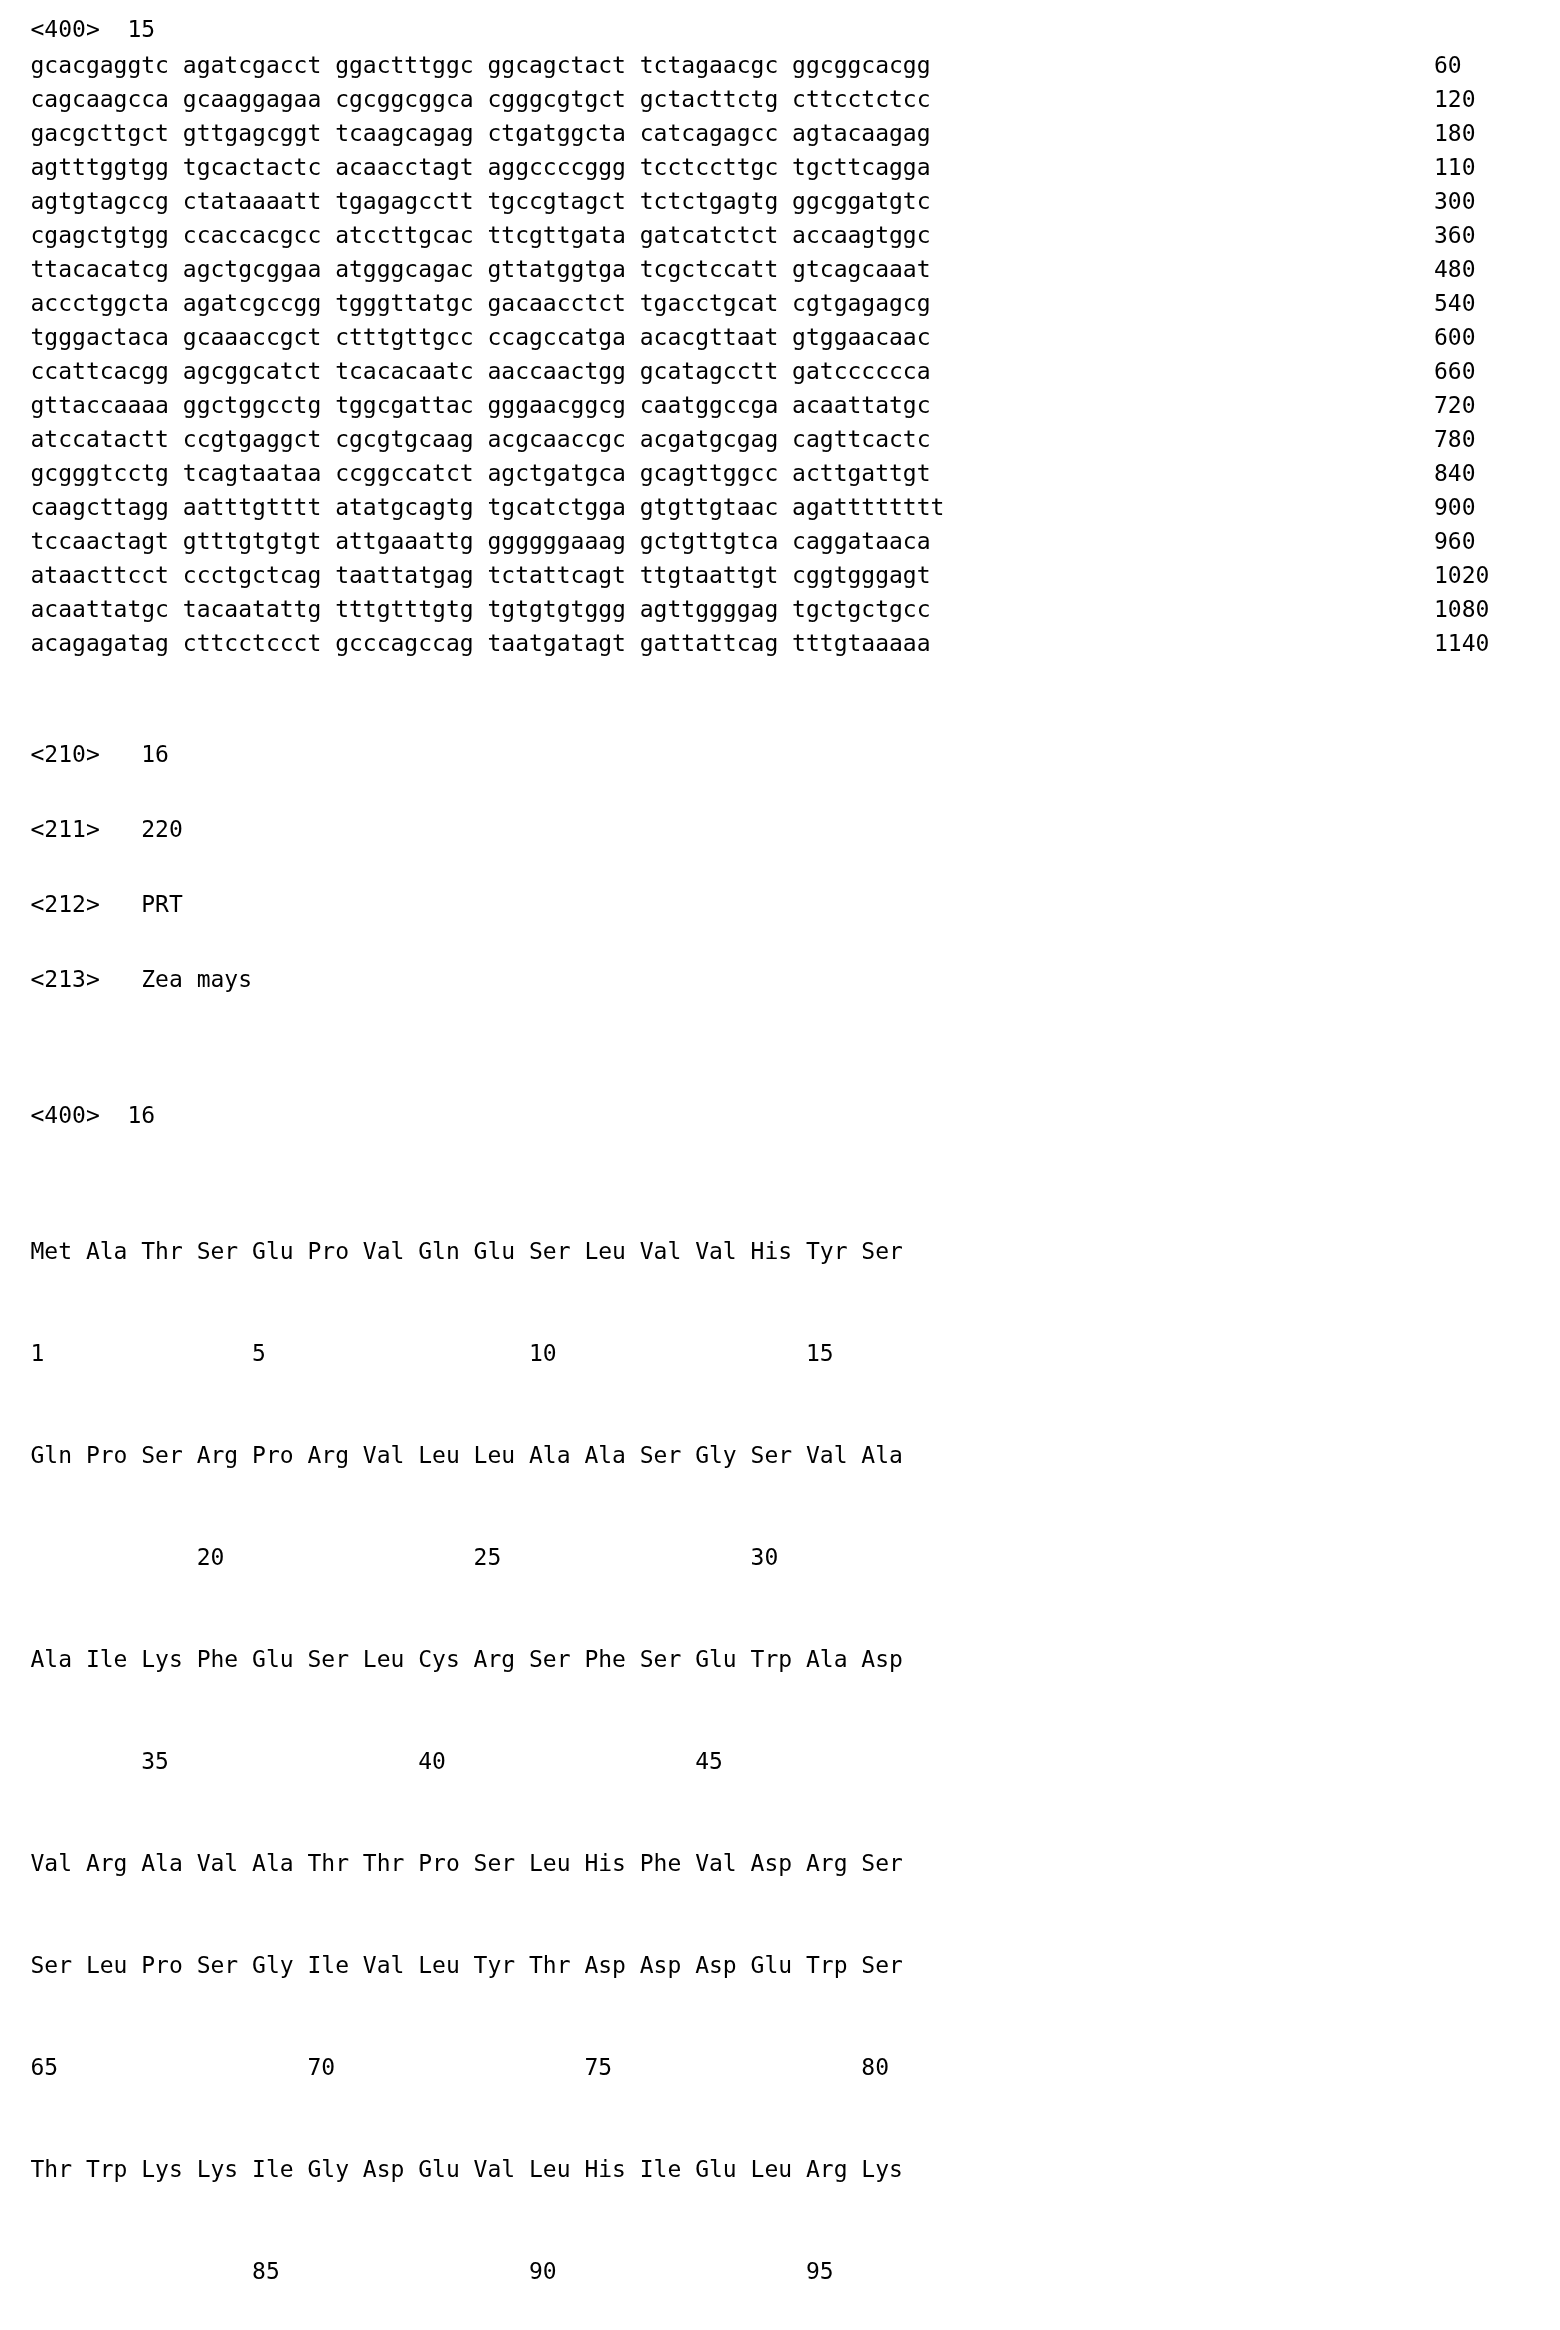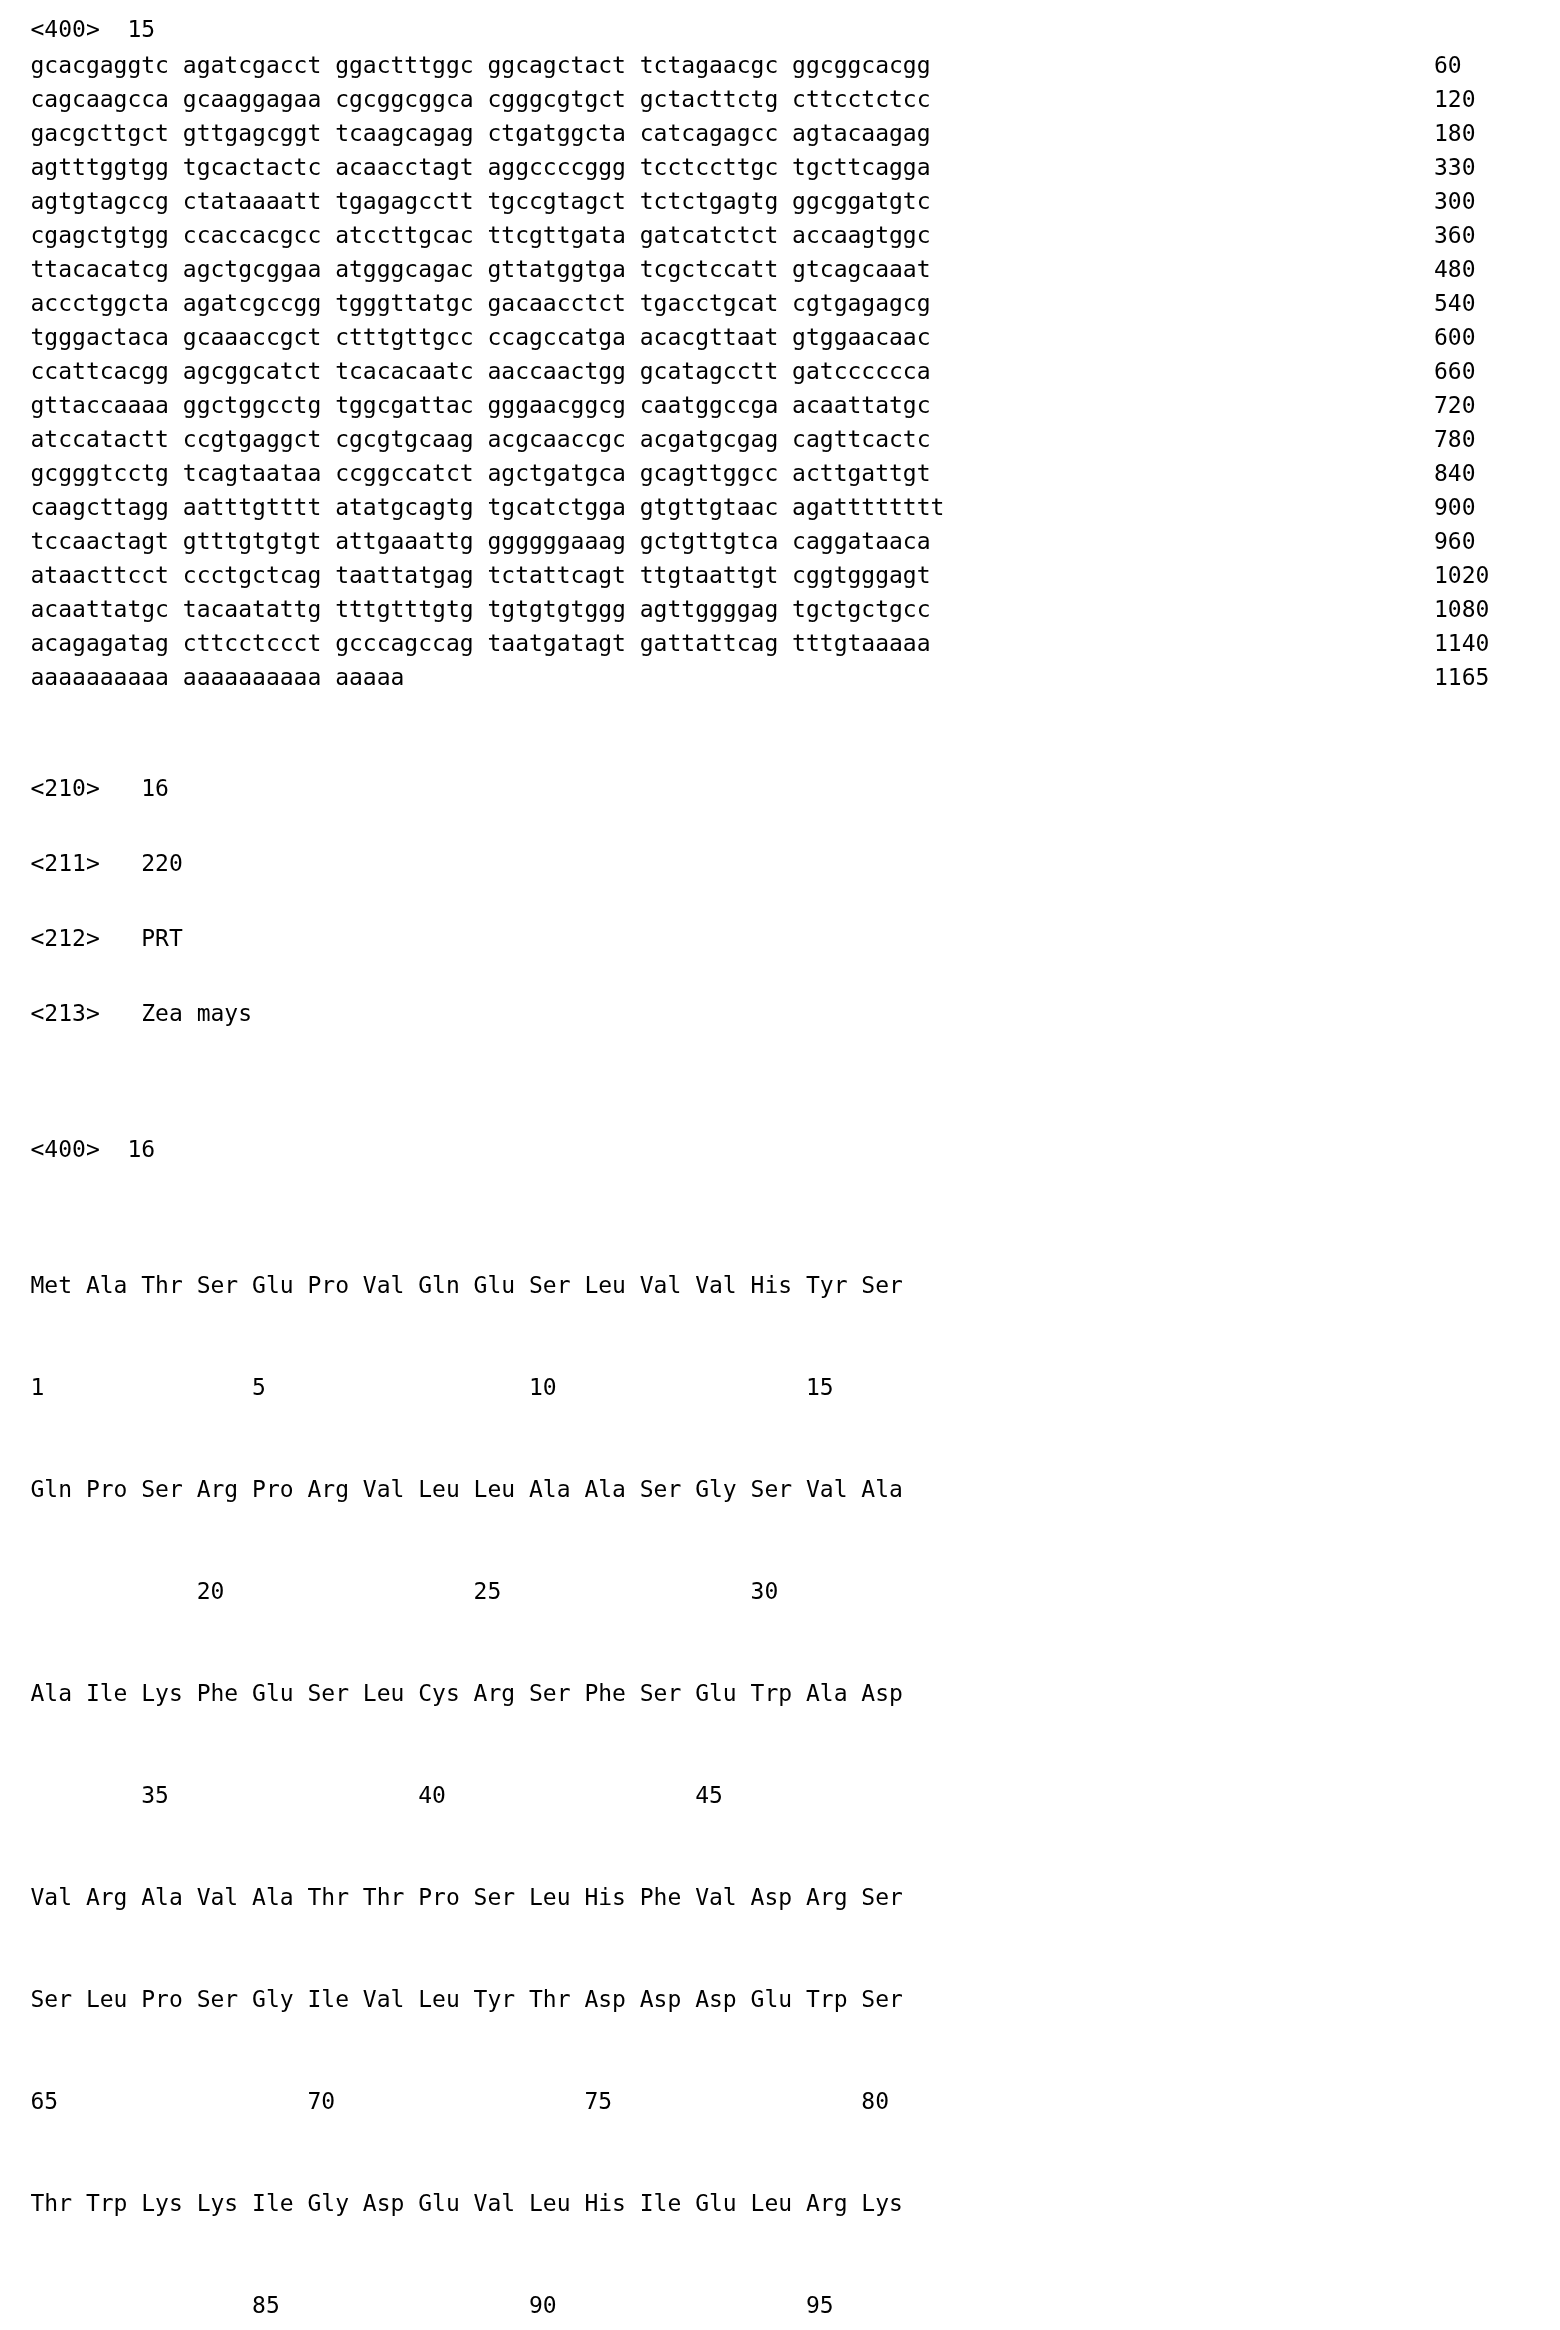--- a/index.html
+++ b/index.html
@@ -73,21 +73,21 @@
     <div class="nt-row">
       <span class="seq">cagcaagcca gcaaggagaa cgcggcggca cgggcgtgct gctacttctg cttcctctcc</span>
       <span class="num">120</span>
     </div>
     <div class="nt-row">
       <span class="seq">gacgcttgct gttgagcggt tcaagcagag ctgatggcta catcagagcc agtacaagag</span>
       <span class="num">180</span>
     </div>
     <div class="nt-row">
       <span class="seq">agtttggtgg tgcactactc acaacctagt aggccccggg tcctccttgc tgcttcagga</span>
-      <span class="num">330</span>
+      <span class="num">110</span>
     </div>
     <div class="nt-row">
       <span class="seq">agtgtagccg ctataaaatt tgagagcctt tgccgtagct tctctgagtg ggcggatgtc</span>
       <span class="num">300</span>
     </div>
     <div class="nt-row">
       <span class="seq">cgagctgtgg ccaccacgcc atccttgcac ttcgttgata gatcatctct accaagtggc</span>
       <span class="num">360</span>
     </div>
     <div class="nt-row">
@@ -131,24 +131,20 @@
       <span class="num">1020</span>
     </div>
     <div class="nt-row">
       <span class="seq">acaattatgc tacaatattg tttgtttgtg tgtgtgtggg agttggggag tgctgctgcc</span>
       <span class="num">1080</span>
     </div>
     <div class="nt-row">
       <span class="seq">acagagatag cttcctccct gcccagccag taatgatagt gattattcag tttgtaaaaa</span>
       <span class="num">1140</span>
     </div>
-    <div class="nt-row">
-      <span class="seq">aaaaaaaaaa aaaaaaaaaa aaaaa</span>
-      <span class="num">1165</span>
-    </div>
   </div>
 
   <div class="gap-med"></div>
 
   <div>
     <div class="tagline">&lt;210&gt;   16</div>
     <div class="tagline">&lt;211&gt;   220</div>
     <div class="tagline">&lt;212&gt;   PRT</div>
     <div class="tagline">&lt;213&gt;   Zea mays</div>
   </div>

